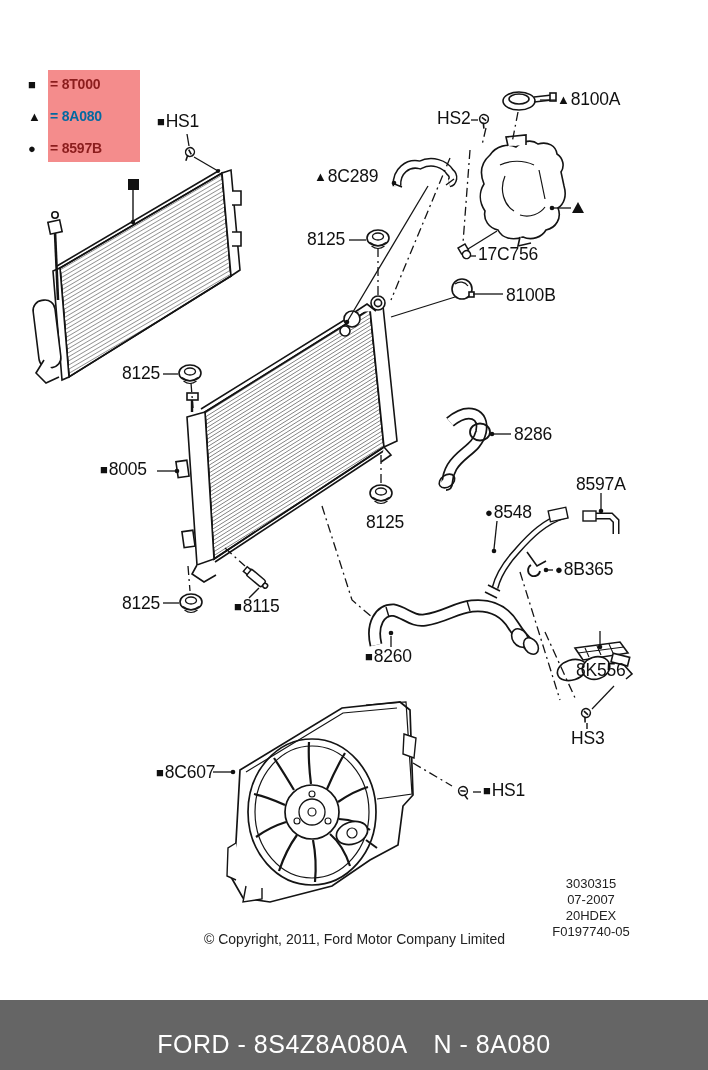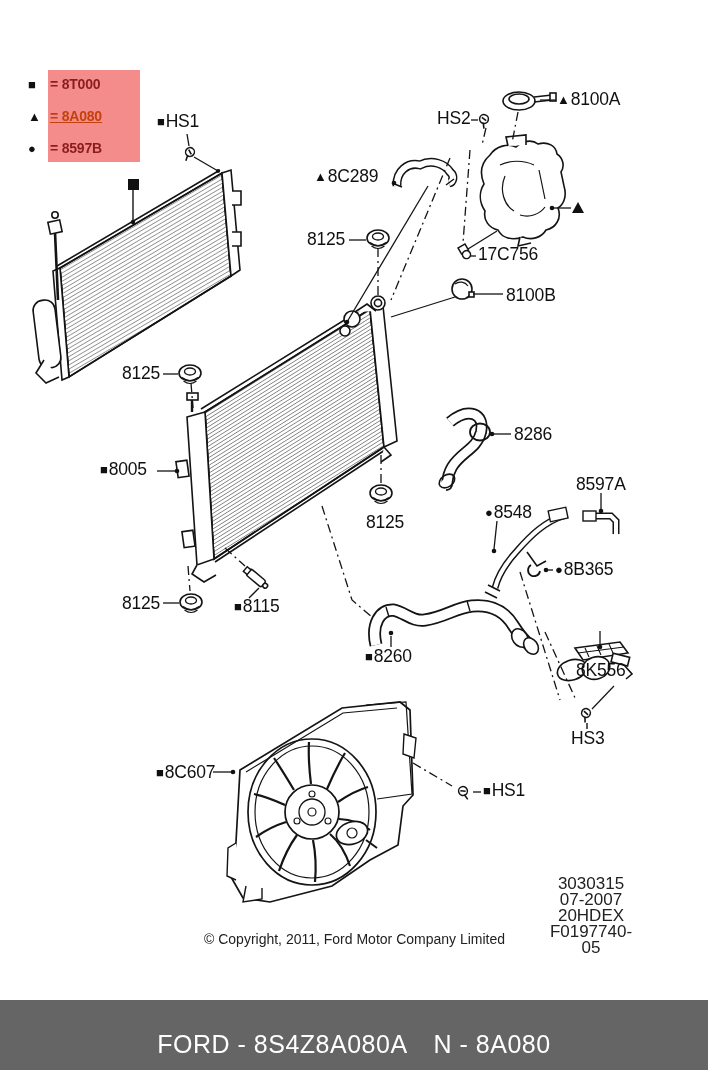--- a/index.html
+++ b/index.html
@@ -7,21 +7,21 @@
         font-family:"Liberation Sans","DejaVu Sans",sans-serif;}
   #art{position:absolute;left:0;top:0;}
   .part-label{position:absolute;display:flex;align-items:center;white-space:nowrap;
 et        font-weight:bold;font-size:17.5px;color:#101010;letter-spacing:-0.2px;line-height:1;}
   .part-label .sym{font-size:13px;margin-right:1px;color:#101010;}
   #legend-box{position:absolute;background:#F48C8C;}
   .legend-row{position:absolute;display:flex;align-items:center;line-height:1;}
   .legend-row .lsym{font-size:13px;color:#111;width:22px;}
   .legend-row .ltext{font-weight:bold;font-size:14px;color:#8B1D1D;letter-spacing:-0.2px;}
   #stamp-block{position:absolute;left:546px;top:876px;width:90px;text-align:center;
-        font-size:17px;color:#222;line-height:16px;}
+        font-size:13px;color:#222;line-height:16px;}
   #copyright-line{position:absolute;left:204px;top:931px;font-size:14px;color:#222;}
   #footer-bar{position:absolute;left:0;top:1000px;width:708px;height:88px;background:#656565;
         display:flex;align-items:center;justify-content:center;gap:26px;}
   #footer-bar span{color:#fff;font-size:25px;letter-spacing:0.5px;}
 </style>
 </head>
 <body>
 
 <div id="page">
 
@@ -259,21 +259,21 @@
     </g>
   </svg>
 
   <div id="legend-box" style="left: 48px; top: 70px; width: 92px; height: 92px; background: rgb(244, 140, 140);"></div>
   <div class="legend-row" style="left:28px;top:77px;">
     <span class="lsym">■</span>
     <span class="ltext" style="color: rgb(139, 29, 29);">= 8T000</span>
   </div>
   <div class="legend-row" style="left:28px;top:109px;">
     <span class="lsym">▲</span>
-    <span class="ltext" style="color: #c2410c; text-decoration: underline;">= 8A080</span>
+    <span class="ltext" style="color: #0369a1;">= 8A080</span>
   </div>
   <div class="legend-row" style="left:28px;top:141px;">
     <span class="lsym">●</span>
     <span class="ltext" style="color: rgb(139, 29, 29);">= 8597B</span>
   </div>
 
   <div id="labels-layer">
       <div class="part-label" style="left: 157px; top: 113px;">
         <span class="sym">■</span>
         <span>HS1</span>

